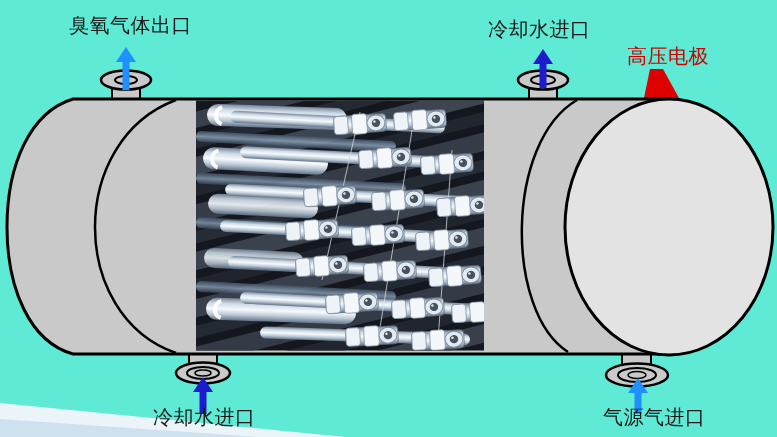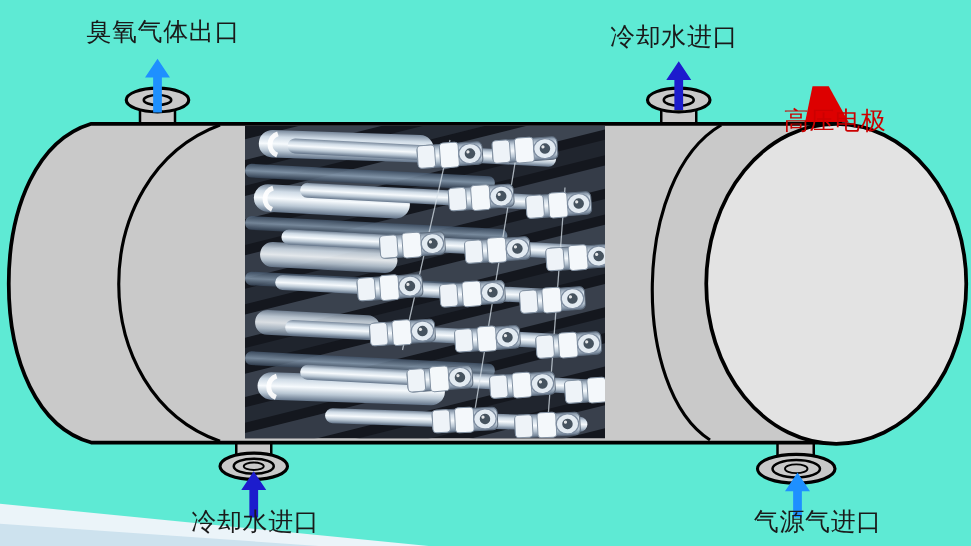--- a/index.html
+++ b/index.html
@@ -164,17 +164,17 @@
   </g>
 
   <polygon points="126,47 136,62 129.5,62 129.5,90 122.5,90 122.5,62 116,62" fill="#1e90ff"></polygon>
   <polygon points="543,49 553,64 546.5,64 546.5,88 539.5,88 539.5,64 533,64" fill="#1c1ccd"></polygon>
   <polygon points="203,377 213,392 206.5,392 206.5,414 199.5,414 199.5,392 193,392" fill="#1c1ccd"></polygon>
   <polygon points="638,378 648,393 641.5,393 641.5,414 634.5,414 634.5,393 628,393" fill="#1e90ff"></polygon>
 </svg>
 
 <div class="lbl" style="left:69px;top:14px;">臭氧气体出口</div>
 <div class="lbl" style="left:488px;top:18px;">冷却水进口</div>
-<div class="lbl red" style="left:627px;top:45px;margin-top:40px;">高压电极</div>
+<div class="lbl red" style="left:627px;top:45px;">高压电极</div>
 <div class="lbl" style="left:603px;top:406px;">气源气进口</div>
 <div class="lbl" style="left:153px;top:406px;">冷却水进口</div>
 
 </div>
 
 </body></html>

